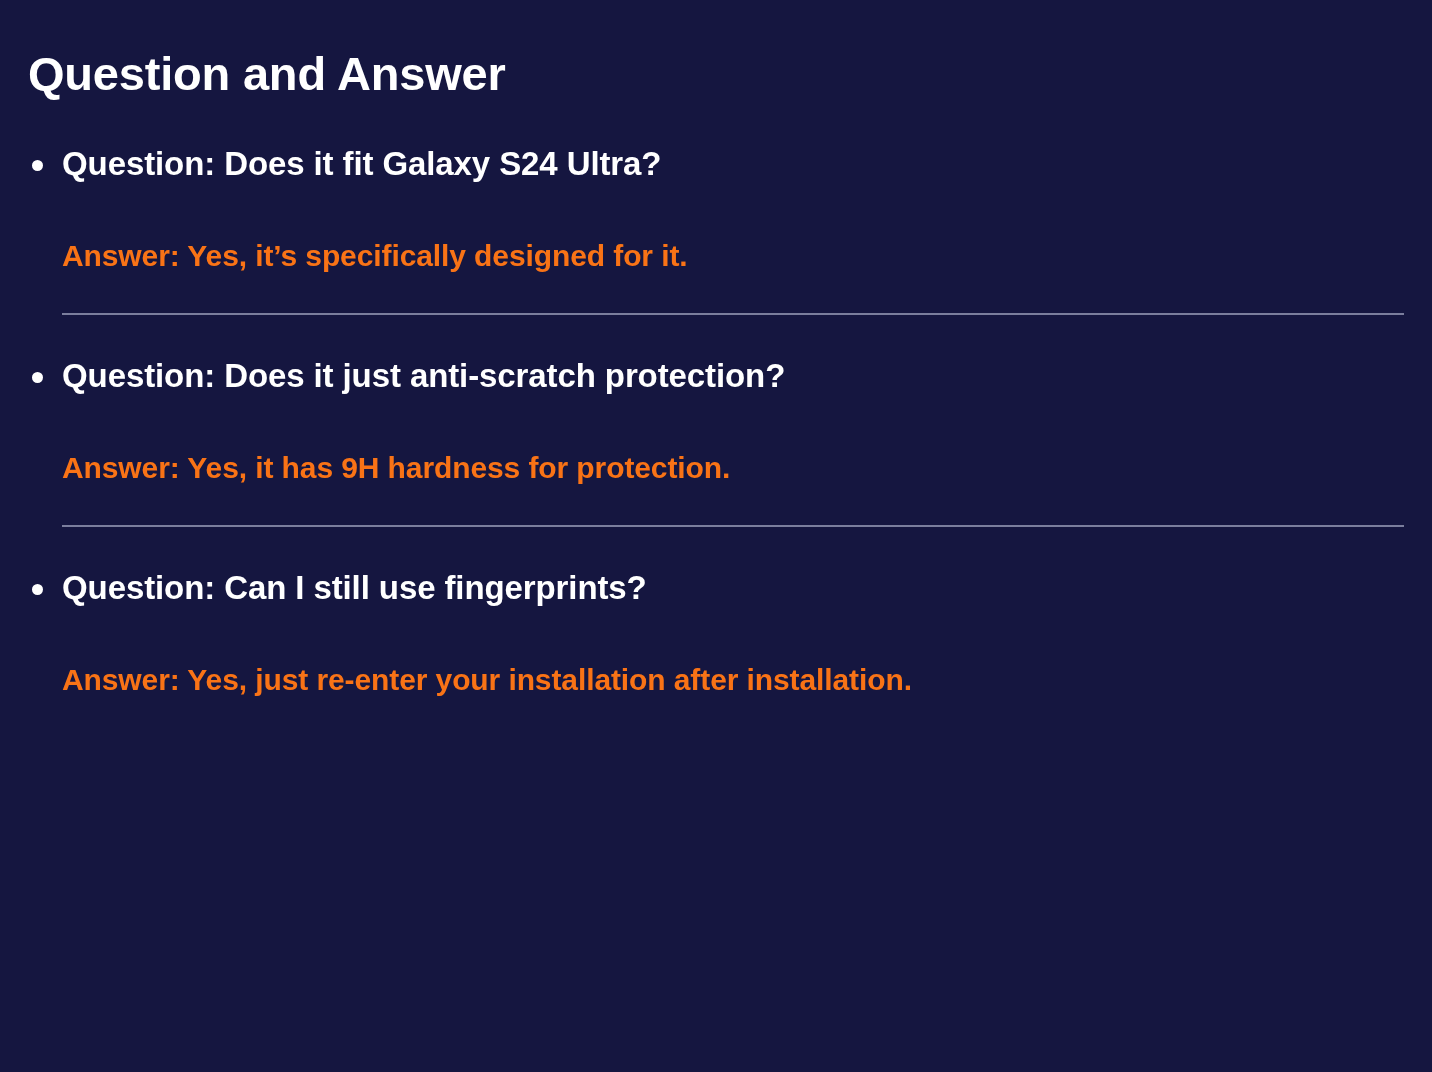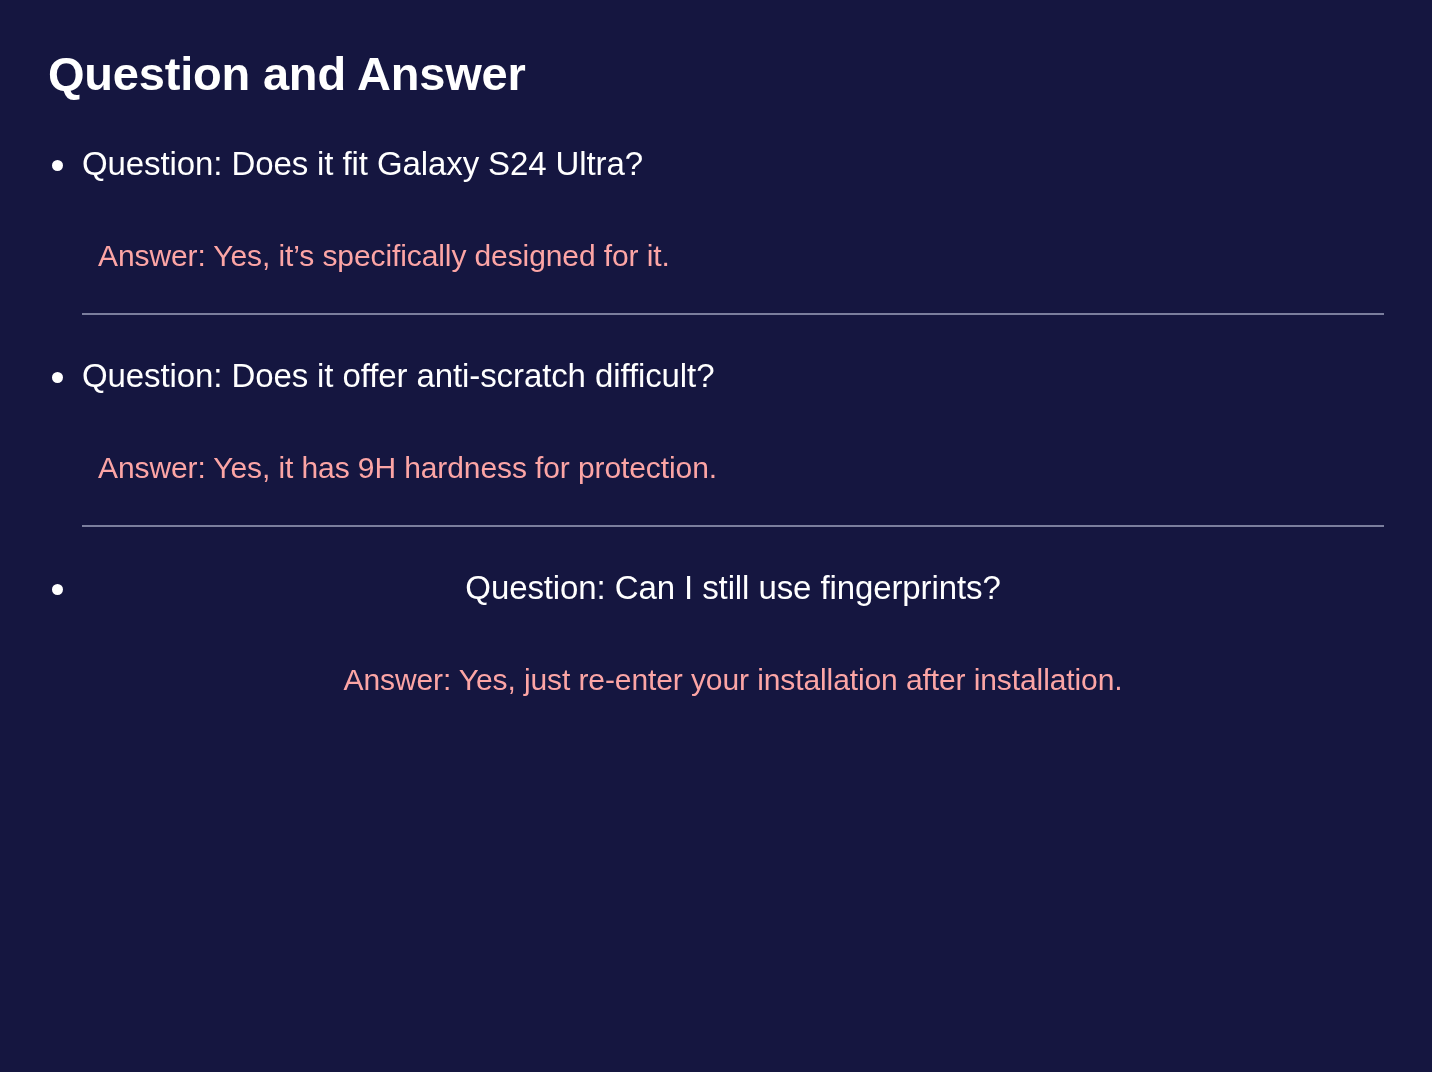--- a/index.html
+++ b/index.html
@@ -11,21 +11,21 @@
     height: 1072px;
     background: #151640;
     font-family: "Liberation Sans", sans-serif;
     overflow: hidden;
   }
   .page {
     position: relative;
     width: 1432px;
     height: 840px;
     box-sizing: border-box;
-    padding: 0 48px;
+    padding: 0 28px;
   }
   .page-title {
     margin: 0;
     padding-top: 48px;
     font-size: 47px;
     font-weight: bold;
     line-height: 1.12;
     color: #ffffff;
     letter-spacing: -0.2px;
   }
@@ -44,46 +44,45 @@
     left: 4px;
     top: 17px;
     width: 11px;
     height: 11px;
     border-radius: 50%;
     background: #ffffff;
   }
   .qa-question {
     margin: 0;
     font-size: 33px;
-    font-weight: normal;
+    font-weight: bold;
     line-height: 1.25;
     color: #ffffff;
     letter-spacing: -0.1px;
   }
   .qa-answer {
-    margin: 16px;
+    margin: 0;
     margin-top: 52px;
     font-size: 30px;
-    font-weight: normal;
+    font-weight: bold;
     line-height: 1.3;
-    color: #fca5a5;
+    color: #f97316;
     letter-spacing: -0.1px;
   }
   .qa-divider {
     height: 0;
     border: 0;
     border-top: 2px solid #7b7e9d;
     margin: 38px 0 0 0;
   }
   .qa-item.has-divider {
     margin-bottom: 40px;
   }
   .qa-item:not(.has-divider) {
     margin-bottom: 0;
-    text-align: center;
   }
 </style>
 </head>
 <body>
 
 <div class="page">
 
   <h1 class="page-title">Question and Answer</h1>
 
   <ul class="qa-list">
@@ -91,21 +90,21 @@
     <li class="qa-item has-divider">
       <span class="qa-bullet"></span>
       <p class="qa-question">Question: Does it fit Galaxy S24 Ultra?</p>
       <p class="qa-answer">Answer: Yes, it’s specifically designed for it.</p>
       <hr class="qa-divider">
     </li>
 
 
     <li class="qa-item has-divider">
       <span class="qa-bullet"></span>
-      <p class="qa-question">Question: Does it offer anti-scratch difficult?</p>
+      <p class="qa-question">Question: Does it just anti-scratch protection?</p>
       <p class="qa-answer">Answer: Yes, it has 9H hardness for protection.</p>
       <hr class="qa-divider">
     </li>
 
     <li class="qa-item">
       <span class="qa-bullet"></span>
       <p class="qa-question">Question: Can I still use fingerprints?</p>
       <p class="qa-answer">Answer: Yes, just re-enter your installation after installation.</p>
     </li>
 

